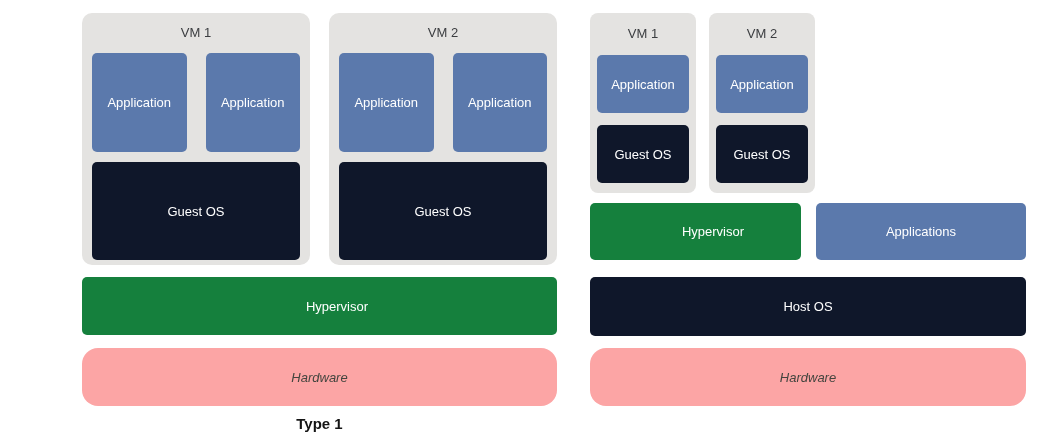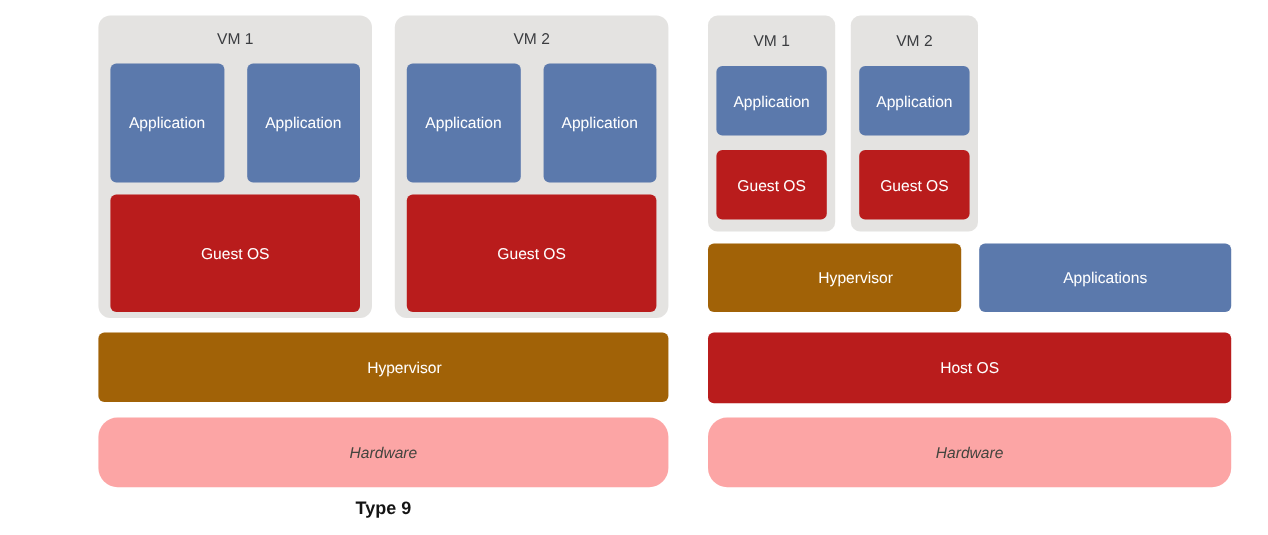--- a/index.html
+++ b/index.html
@@ -35,22 +35,22 @@
     display: flex;
     align-items: center;
     justify-content: center;
     color: #ffffff;
     font-size: 13px;
     border-radius: 5px;
     box-sizing: border-box;
     white-space: nowrap;
   }
   .app-blue   { background: #5B79AC; }
-  .hyp-blue   { background: #a16207; padding-left: 35px; }
-  .os-red     { background: #b91c1c; }
+  .hyp-blue   { background: #15803d; padding-left: 35px; }
+  .os-red     { background: #0f172a; }
 
   
   .t1-vm { top: 13px; width: 228px; height: 252px; padding: 0 10px; }
   .t1-vm-1 { left: 0; }
   .t1-vm-2 { left: 247px; }
   .t1-apps { display: flex; gap: 19px; height: 99px; }
   .t1-apps .colorbox { flex: 1; }
   .t1-os { margin-top: 10px; height: 98px; }
 
   .bar {
@@ -116,21 +116,21 @@
       <div class="vm-title">VM 2</div>
       <div class="t1-apps">
         <div class="colorbox app-blue">Application</div>
         <div class="colorbox app-blue">Application</div>
       </div>
       <div class="colorbox os-red t1-os">Guest OS</div>
     </div>
 
     <div class="bar hyp-blue bar-white-text t1-hypervisor">Hypervisor</div>
     <div class="bar bar-gray t1-hardware">Hardware</div>
-    <div class="caption">Type 9</div>
+    <div class="caption">Type 1</div>
   </div>
 
   <div class="group group-type2">
 
     <div class="vm-container t2-vm t2-vm-1">
       <div class="vm-title">VM 1</div>
       <div class="colorbox app-blue t2-app">Application</div>
       <div class="colorbox os-red t2-os">Guest OS</div>
     </div>
 

